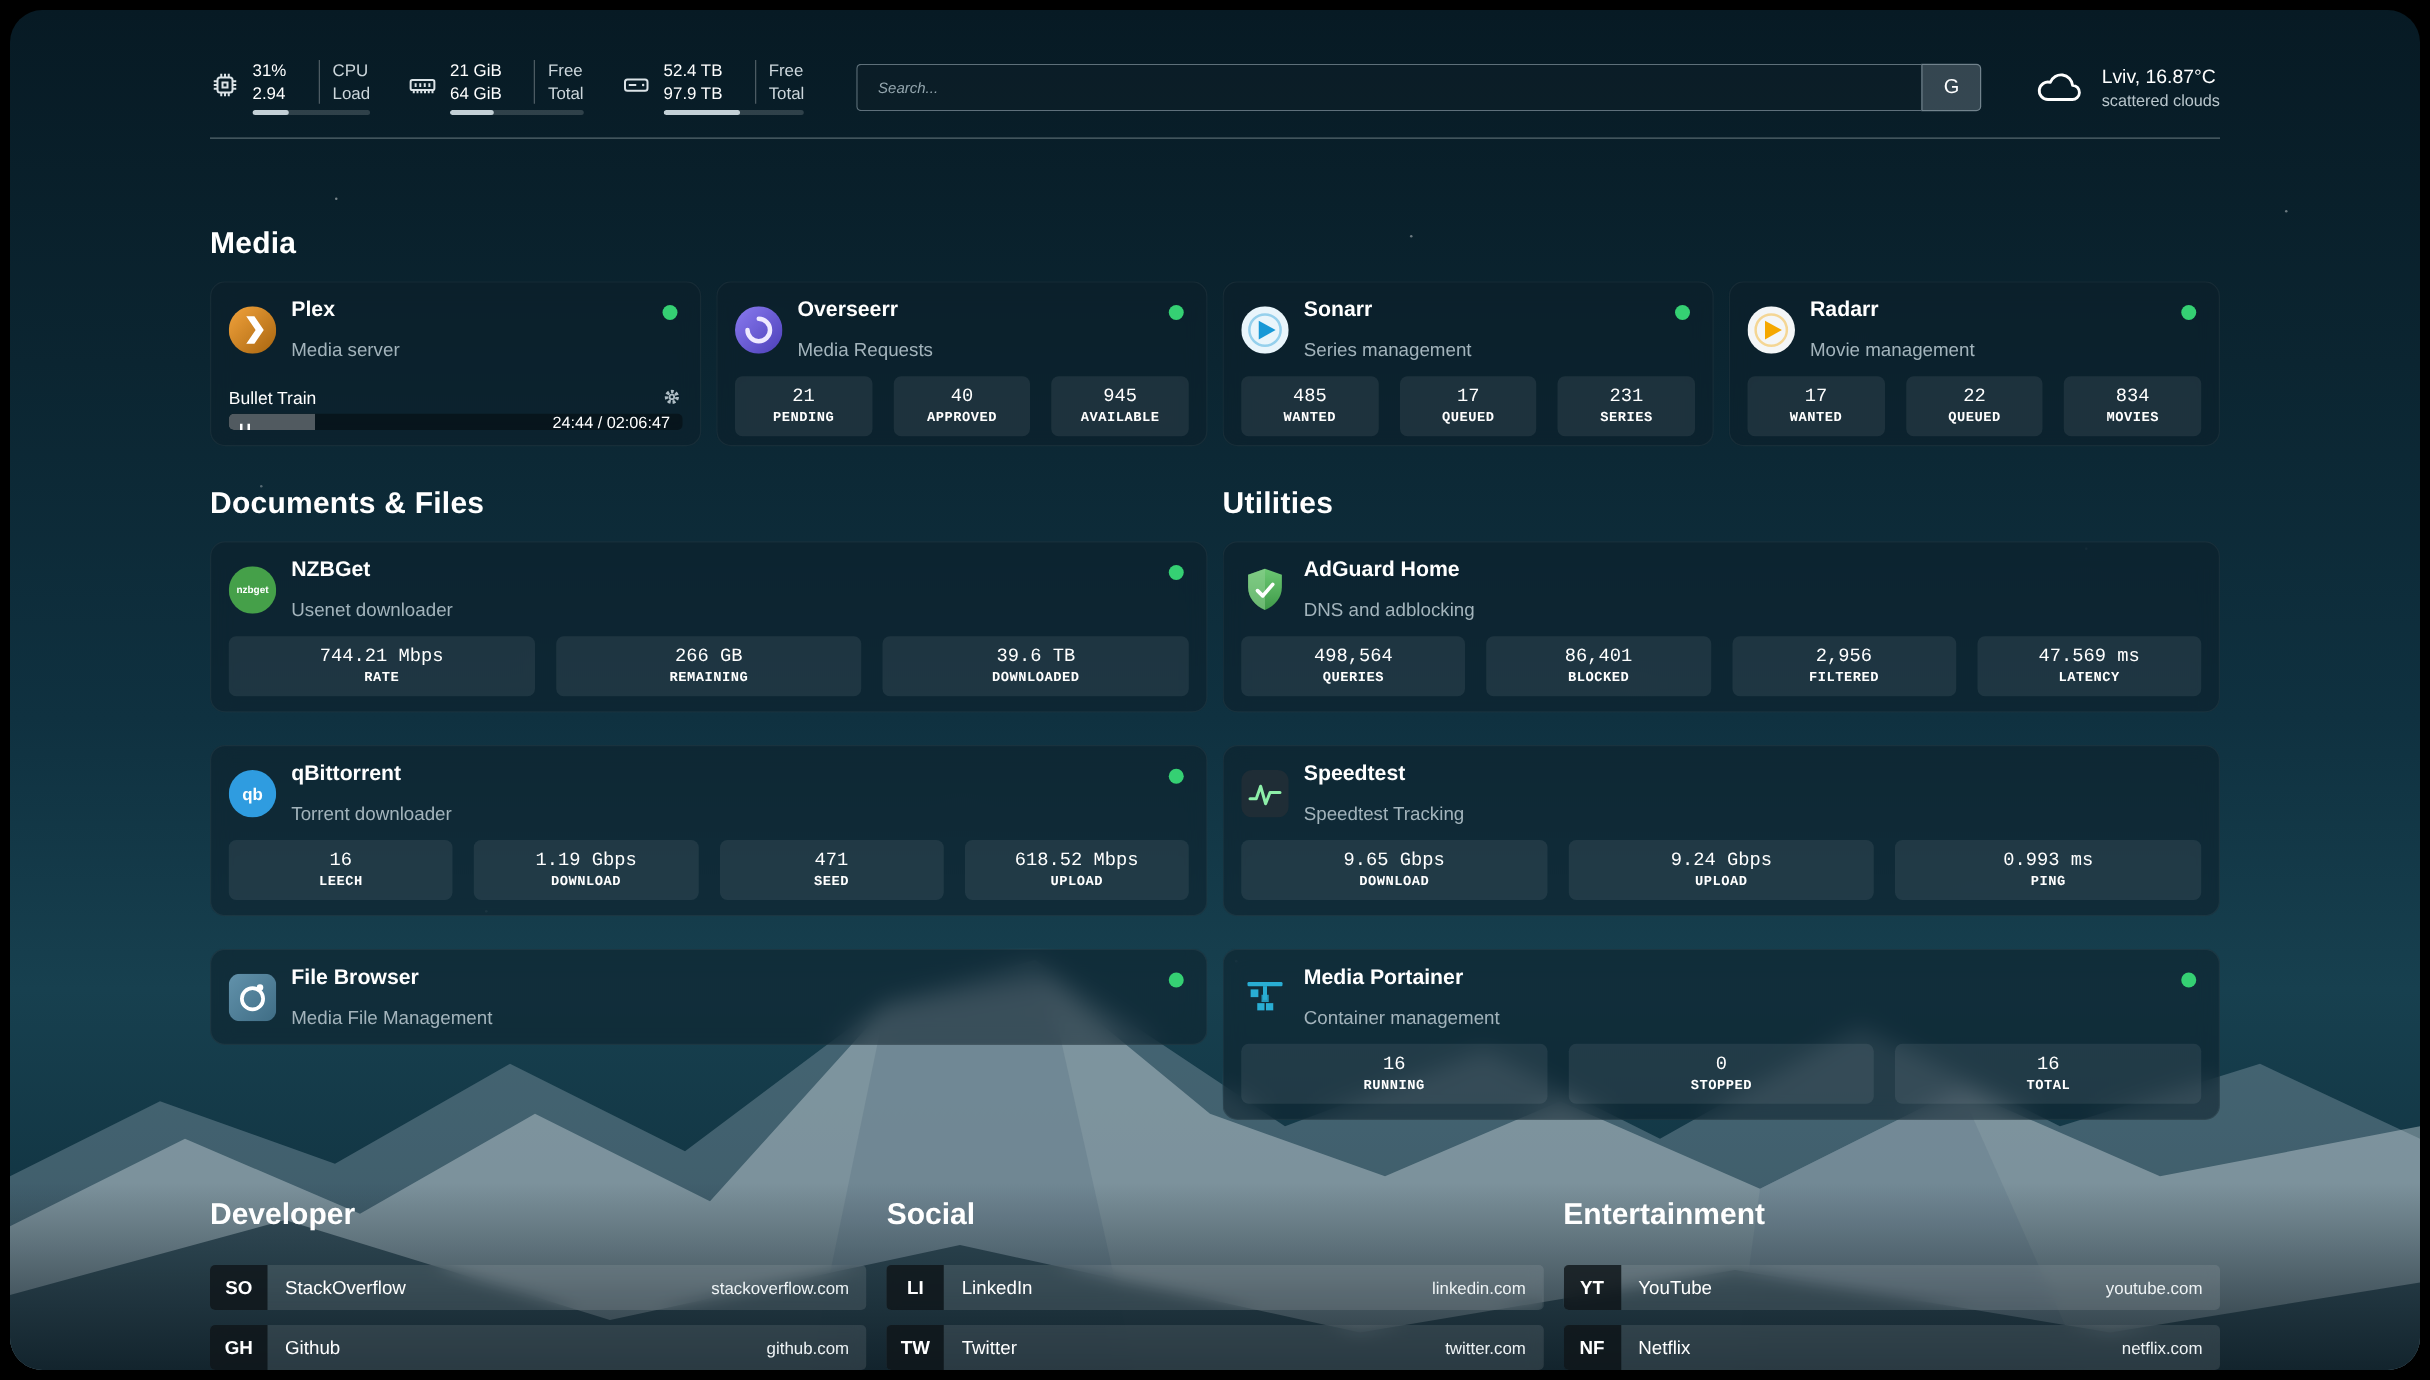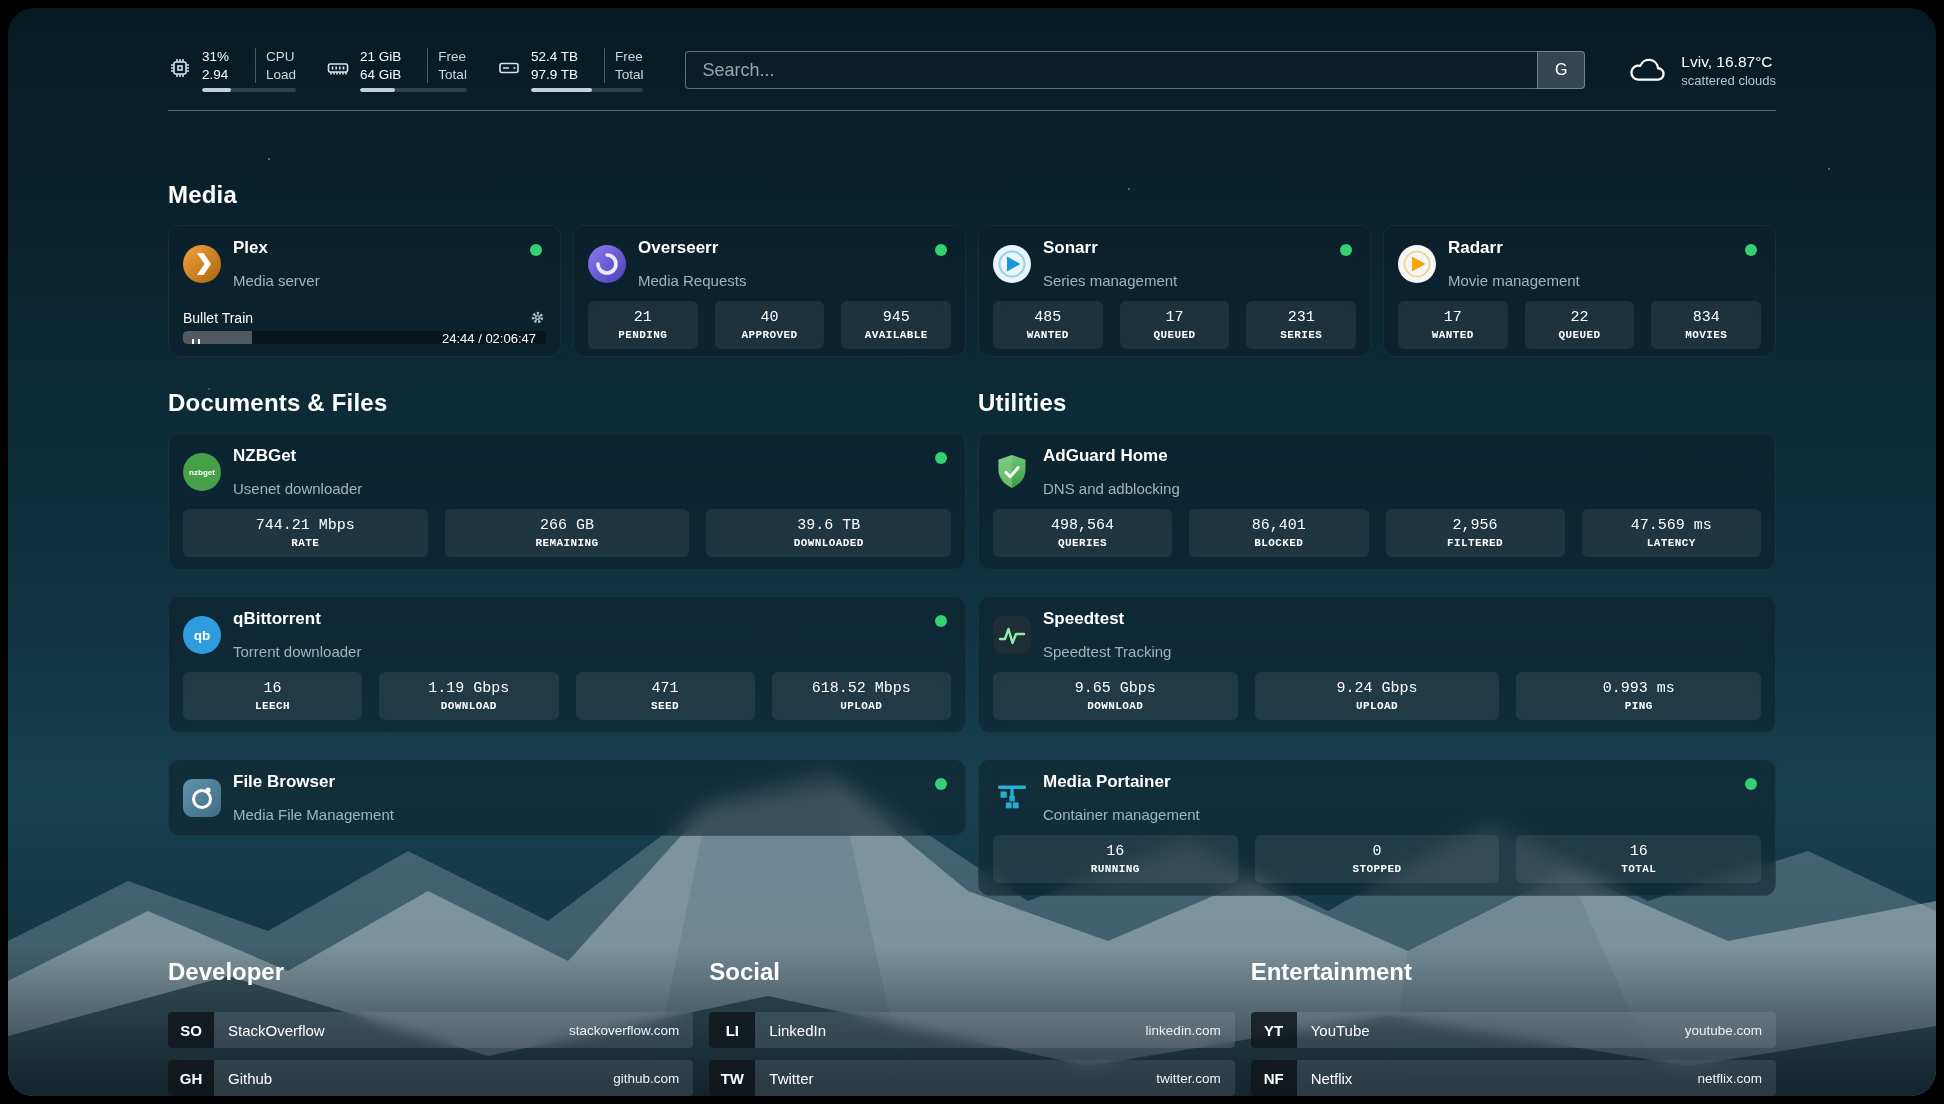--- a/index.html
+++ b/index.html
@@ -26,22 +26,22 @@
   .sysinfo { display:flex; align-items:center; gap:30px; }
   .sys-item { display:flex; align-items:flex-start; gap:10px; }
   .sys-icon { margin-top:8px; width:24px; height:24px; flex:0 0 auto; }
   .sys-grid { display:grid; grid-template-columns:auto auto; column-gap:16px; font-size:13.5px; line-height:1.3; }
   .sys-col-a { text-align:left; padding-right:10px; }
   .sys-col-b { border-left:1px solid rgba(255,255,255,0.28); padding-left:10px; color:#ccd6db; }
   .sys-bar { grid-column:1 / 3; margin-top:5px; height:4px; border-radius:2px; background:rgba(255,255,255,0.16); overflow:hidden; }
   .sys-bar-fill { height:100%; background:#c3d0d6; border-radius:2px; }
   .search-wrap { flex:1; display:flex; margin:0 42px; height:38px; }
   .search-input { flex:1; background:rgba(13,31,40,0.72); border:1px solid rgba(165,182,191,0.55);
-    border-right:none; border-radius:4px 0 0 4px; color:#fff; font-size:18px; padding:0 16px; outline:none;
-    font-family:"Liberation Sans", sans-serif; }
+    border-right:none; border-radius:4px 0 0 4px; color:#fff; font-size:12px; padding:0 16px; outline:none;
+    font-family:"Liberation Sans", sans-serif;font-style:italic; }
   .search-input::placeholder { color:#94a6ae; }
   .search-btn { width:48px; background:rgba(215,225,230,0.22); border:1px solid rgba(165,182,191,0.55);
     border-radius:0 4px 4px 0; color:#fff; font-size:16px; cursor:pointer; font-family:"Liberation Sans", sans-serif; }
   .weather { display:flex; align-items:center; gap:12px; }
   .weather-icon { width:42px; height:30px; }
   .weather-loc { font-size:15.5px; }
   .weather-cond { font-size:13px; color:#b9c6cc; margin-top:2px; }
   .divider { margin-top:18px; border:none; border-top:1px solid rgba(230,240,244,0.35); }
 
   

